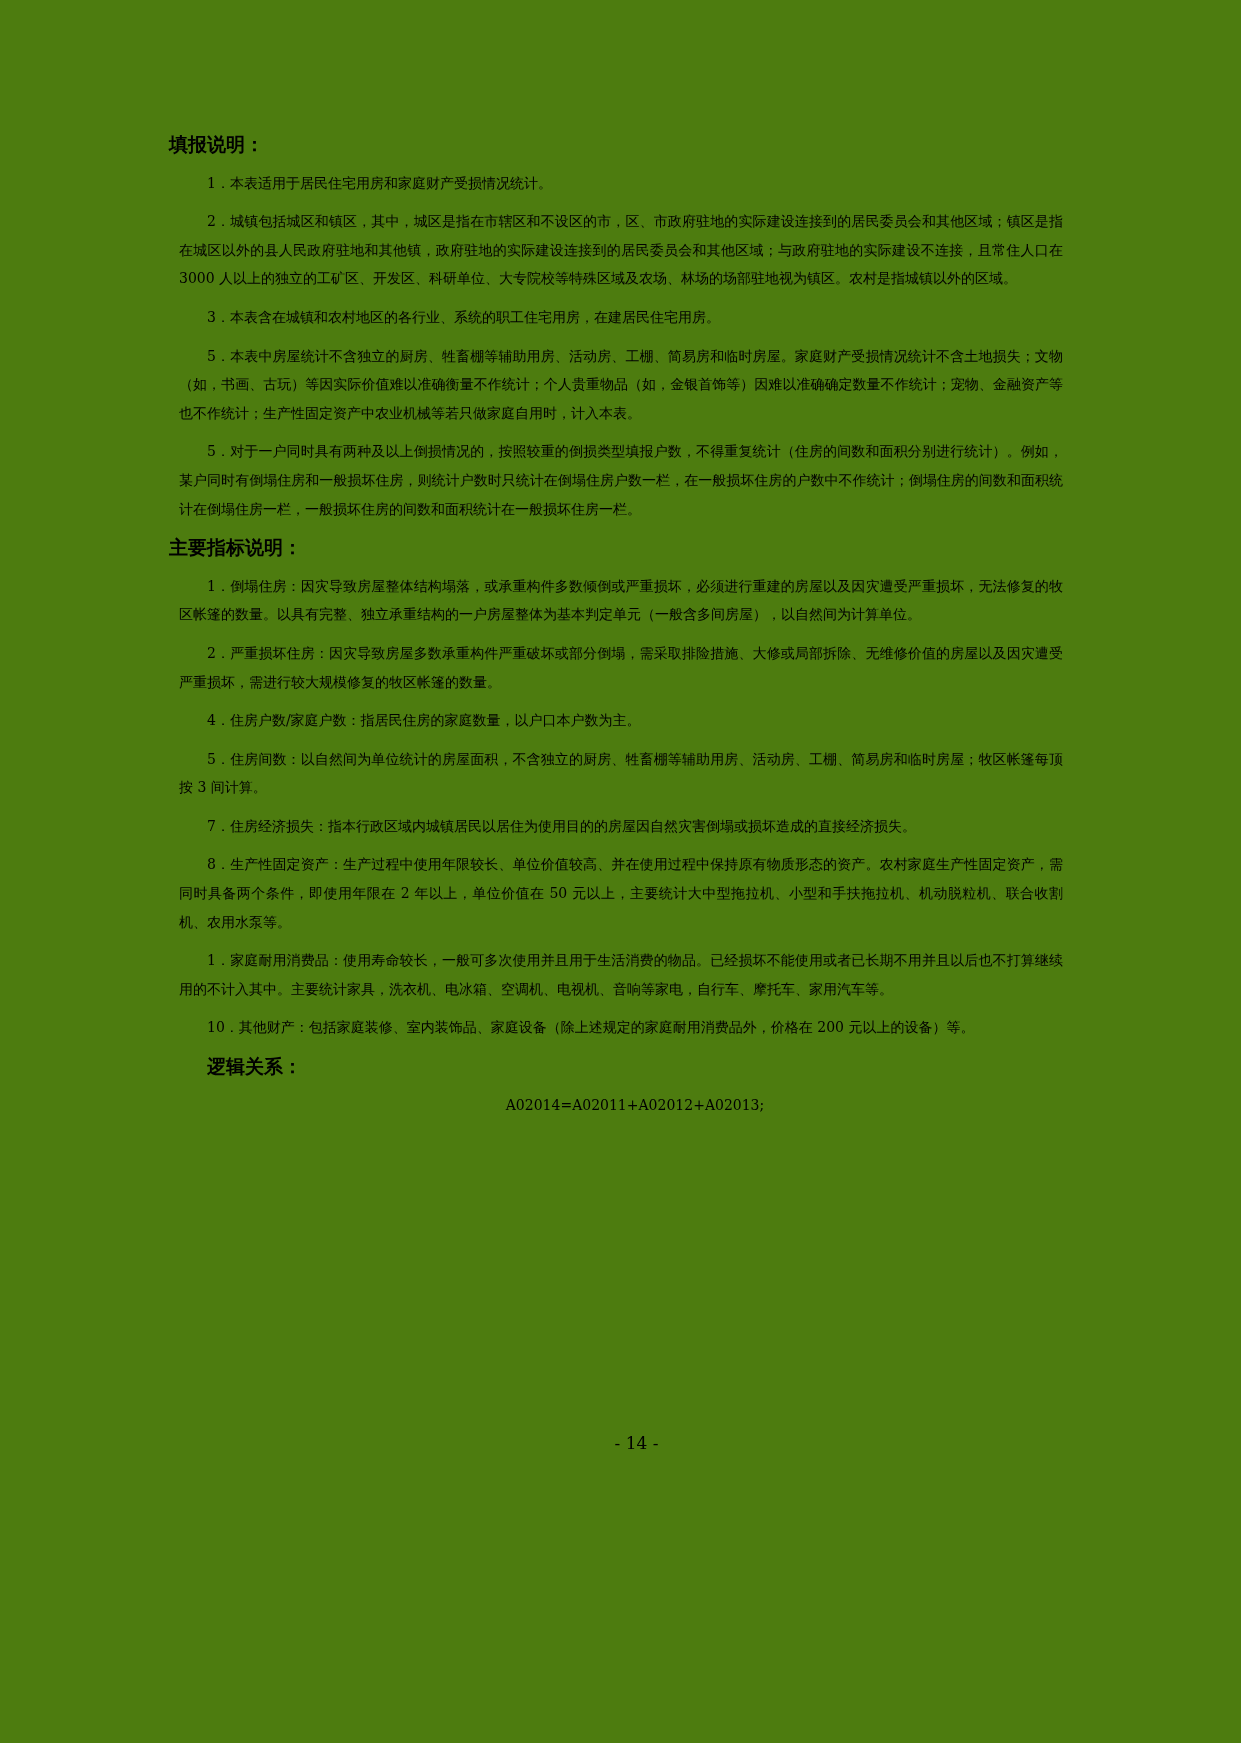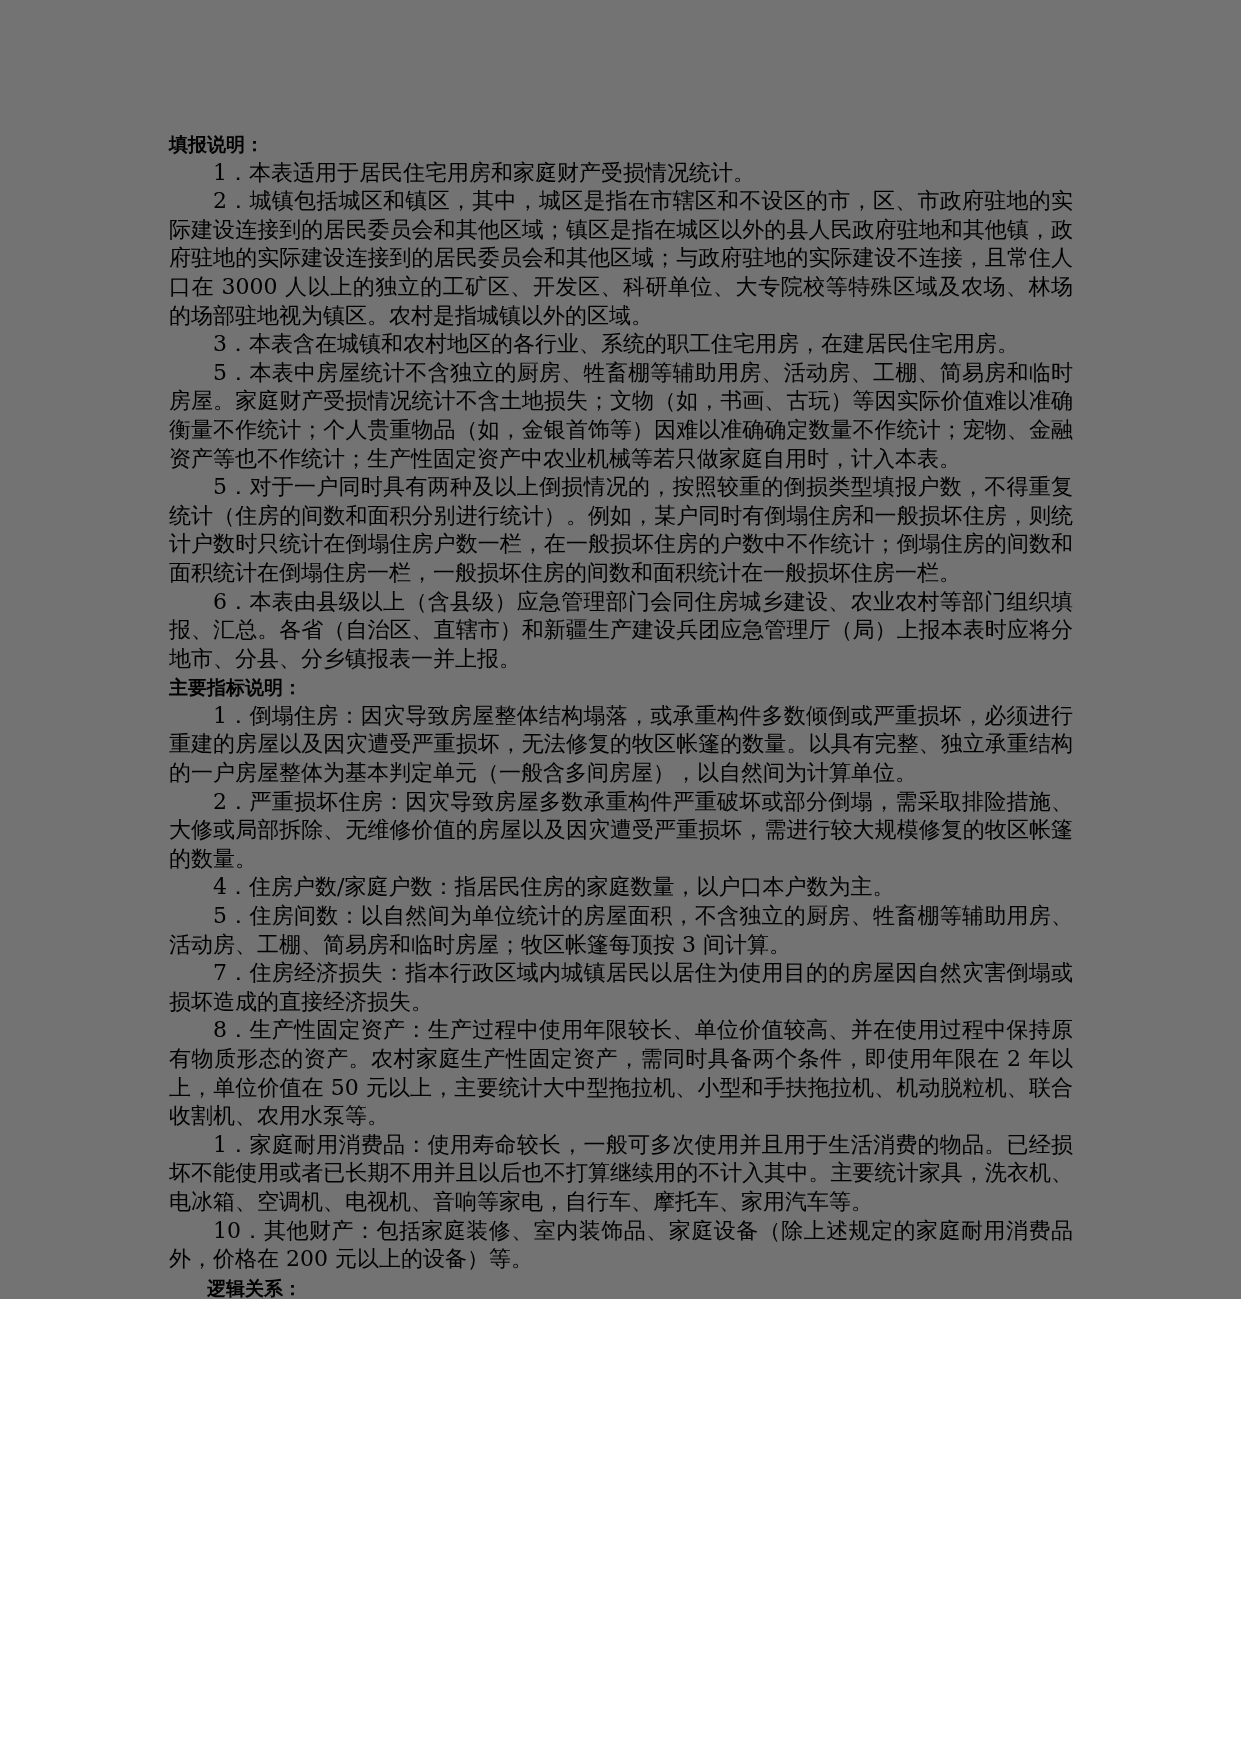--- a/index.html
+++ b/index.html
@@ -3,23 +3,23 @@
 <meta charset="utf-8">
 <style>
   html, body {
     margin: 0;
     padding: 0;
     background: #ffffff;
   }
   .page {
     position: relative;
     width: 1241px;
-    height: 1299px;
+    height: 1743px;
     margin: 0 auto;
-    background: #737373;
+    background: #4d7c0f;
     font-family: "DejaVu Serif", "Liberation Serif", serif;
     color: #000000;
     overflow: hidden;
   }
   .content {
     position: absolute;
     top: 130px;
     left: 169px;
     width: 904px;
   }
@@ -27,23 +27,23 @@
     font-size: 19px;
     line-height: 28.6px;
     font-weight: bold;
     margin: 0;
     padding: 0;
   }
   .heading.indented {
     text-indent: 2em;
   }
   .para {
-    font-size: 22px;
+    font-size: 14px;
     line-height: 28.6px;
-    margin: 0;
+    margin: 10px;
     padding: 0;
     text-indent: 2em;
     text-align: justify;
   }
   .para.formula {
     text-align: center;
     font-family: "DejaVu Serif", "Liberation Serif", serif;
   }
   .footer {
     position: absolute;
@@ -62,21 +62,20 @@
 
 <div class="page">
   <div class="content">
 
     <h2 class="heading">填报说明：</h2>
     <p class="para">1．本表适用于居民住宅用房和家庭财产受损情况统计。</p>
     <p class="para">2．城镇包括城区和镇区，其中，城区是指在市辖区和不设区的市，区、市政府驻地的实际建设连接到的居民委员会和其他区域；镇区是指在城区以外的县人民政府驻地和其他镇，政府驻地的实际建设连接到的居民委员会和其他区域；与政府驻地的实际建设不连接，且常住人口在 3000 人以上的独立的工矿区、开发区、科研单位、大专院校等特殊区域及农场、林场的场部驻地视为镇区。农村是指城镇以外的区域。</p>
     <p class="para">3．本表含在城镇和农村地区的各行业、系统的职工住宅用房，在建居民住宅用房。</p>
     <p class="para">5．本表中房屋统计不含独立的厨房、牲畜棚等辅助用房、活动房、工棚、简易房和临时房屋。家庭财产受损情况统计不含土地损失；文物（如，书画、古玩）等因实际价值难以准确衡量不作统计；个人贵重物品（如，金银首饰等）因难以准确确定数量不作统计；宠物、金融资产等也不作统计；生产性固定资产中农业机械等若只做家庭自用时，计入本表。</p>
     <p class="para">5．对于一户同时具有两种及以上倒损情况的，按照较重的倒损类型填报户数，不得重复统计（住房的间数和面积分别进行统计）。例如，某户同时有倒塌住房和一般损坏住房，则统计户数时只统计在倒塌住房户数一栏，在一般损坏住房的户数中不作统计；倒塌住房的间数和面积统计在倒塌住房一栏，一般损坏住房的间数和面积统计在一般损坏住房一栏。</p>
-    <p class="para">6．本表由县级以上（含县级）应急管理部门会同住房城乡建设、农业农村等部门组织填报、汇总。各省（自治区、直辖市）和新疆生产建设兵团应急管理厅（局）上报本表时应将分地市、分县、分乡镇报表一并上报。</p>
 
     <h2 class="heading">主要指标说明：</h2>
     <p class="para">1．倒塌住房：因灾导致房屋整体结构塌落，或承重构件多数倾倒或严重损坏，必须进行重建的房屋以及因灾遭受严重损坏，无法修复的牧区帐篷的数量。以具有完整、独立承重结构的一户房屋整体为基本判定单元（一般含多间房屋），以自然间为计算单位。</p>
     <p class="para">2．严重损坏住房：因灾导致房屋多数承重构件严重破坏或部分倒塌，需采取排险措施、大修或局部拆除、无维修价值的房屋以及因灾遭受严重损坏，需进行较大规模修复的牧区帐篷的数量。</p>
     <p class="para">4．住房户数/家庭户数：指居民住房的家庭数量，以户口本户数为主。</p>
     <p class="para">5．住房间数：以自然间为单位统计的房屋面积，不含独立的厨房、牲畜棚等辅助用房、活动房、工棚、简易房和临时房屋；牧区帐篷每顶按 3 间计算。</p>
     <p class="para">7．住房经济损失：指本行政区域内城镇居民以居住为使用目的的房屋因自然灾害倒塌或损坏造成的直接经济损失。</p>
     <p class="para">8．生产性固定资产：生产过程中使用年限较长、单位价值较高、并在使用过程中保持原有物质形态的资产。农村家庭生产性固定资产，需同时具备两个条件，即使用年限在 2 年以上，单位价值在 50 元以上，主要统计大中型拖拉机、小型和手扶拖拉机、机动脱粒机、联合收割机、农用水泵等。</p>
     <p class="para">1．家庭耐用消费品：使用寿命较长，一般可多次使用并且用于生活消费的物品。已经损坏不能使用或者已长期不用并且以后也不打算继续用的不计入其中。主要统计家具，洗衣机、电冰箱、空调机、电视机、音响等家电，自行车、摩托车、家用汽车等。</p>
     <p class="para">10．其他财产：包括家庭装修、室内装饰品、家庭设备（除上述规定的家庭耐用消费品外，价格在 200 元以上的设备）等。</p>

